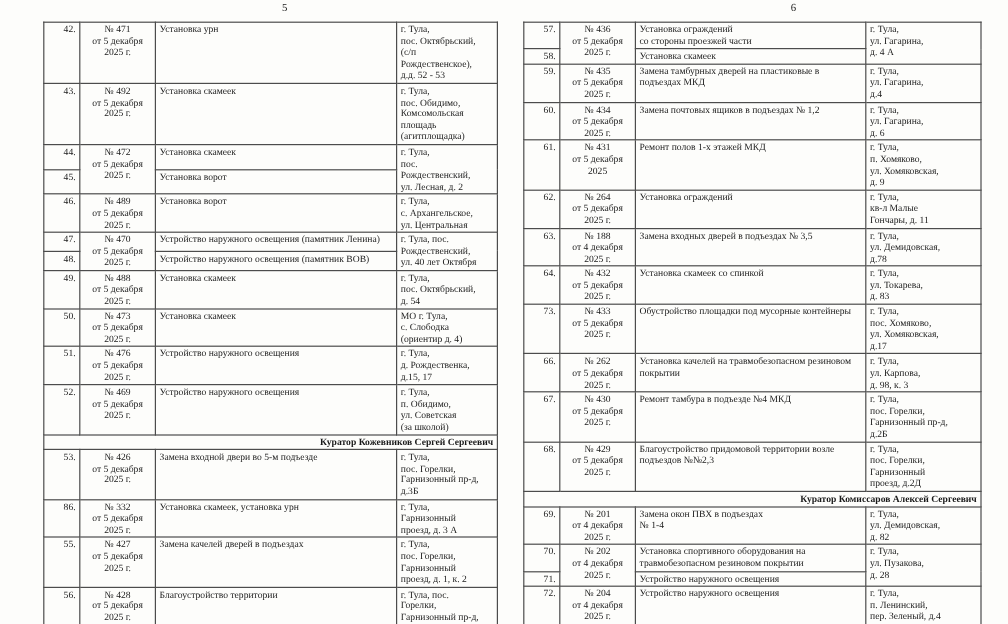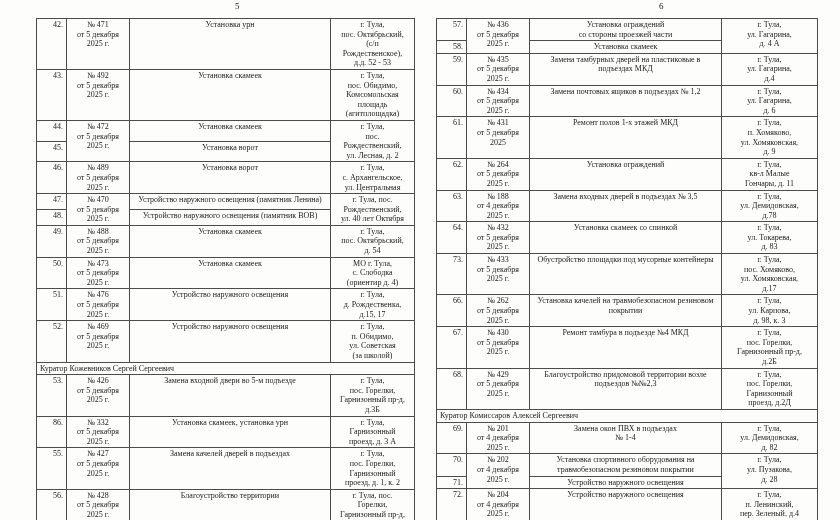--- a/index.html
+++ b/index.html
@@ -16,25 +16,25 @@
   table.works td{
     border:1px solid #4c4c4c;
     vertical-align:top;
     font-size:8px;line-height:9.6px;
     padding:1px 3px;
     white-space:pre-line;
     overflow:hidden;
   }
   td.num{text-align:right;padding:1px 0;}
   td.doc{text-align:center;padding:1px 1px;margin-top:17px;}
-  td.desc{text-align:center;}
-  td.addr{text-align:center;}
+  td.desc{text-align:left;}
+  td.addr{text-align:left;}
   td.section{
-    font-weight:normal;font-size:8.5px;line-height:10px;
-    white-space:normal;padding:2px 4px;text-align:left;
+    font-weight:bold;font-size:8.5px;line-height:10px;
+    white-space:normal;padding:2px 4px;text-align:right;
   }
   
   .page-left  col.c-num{width:30px;}  .page-left  col.c-doc{width:63px;}
   .page-left  col.c-desc{width:201px;}.page-left  col.c-addr{width:84px;}
   .page-right col.c-num{width:30px;}  .page-right col.c-doc{width:63px;}
   .page-right col.c-desc{width:192px;}.page-right col.c-addr{width:96px;}
 </style>
 </head>
 <body>
 

